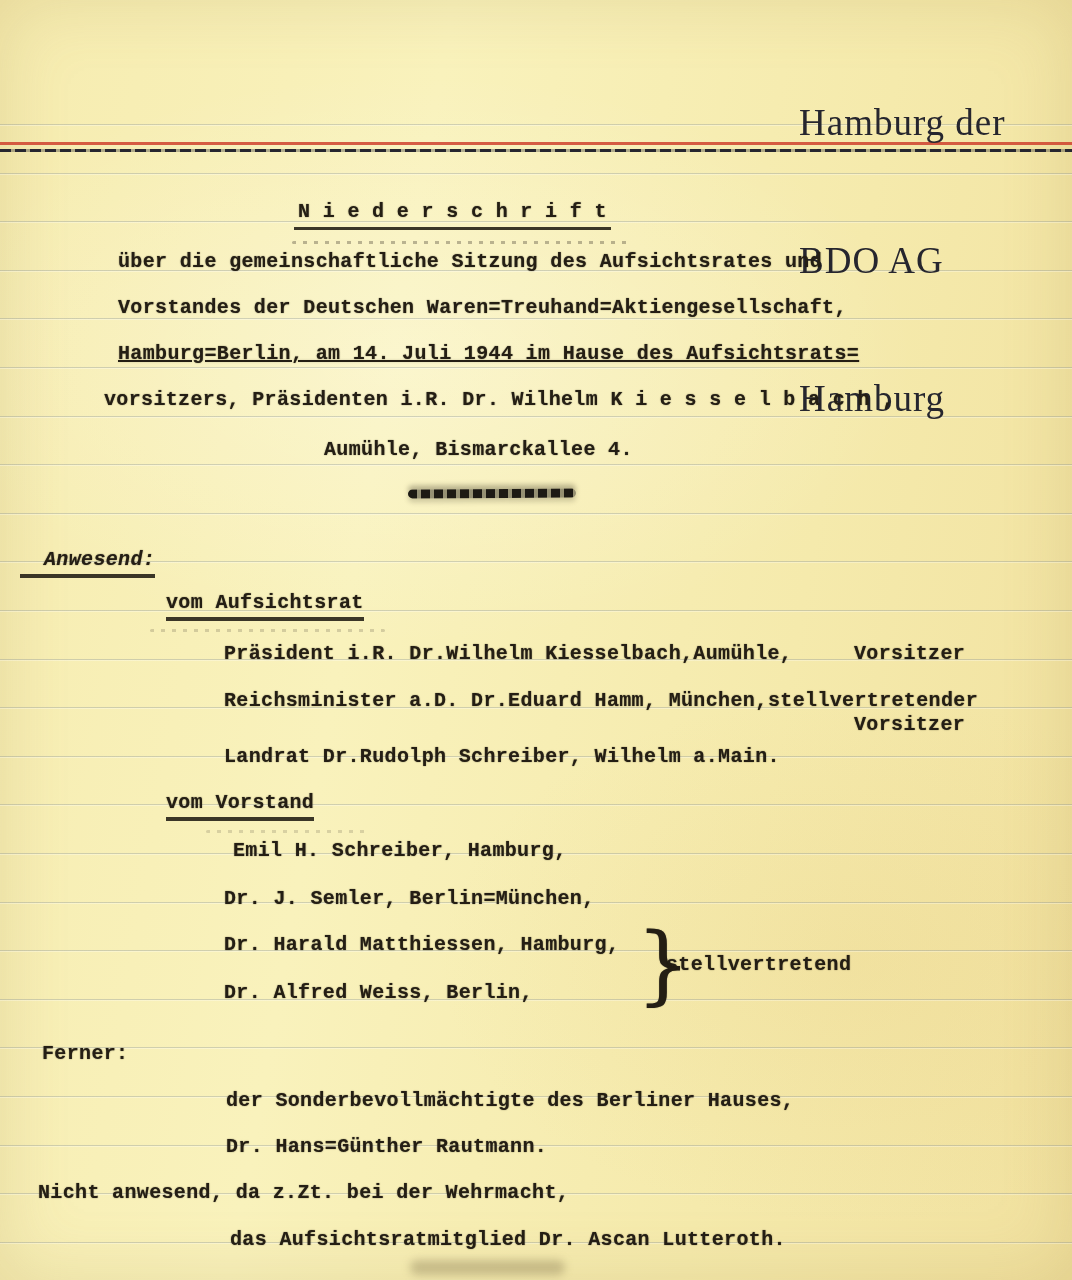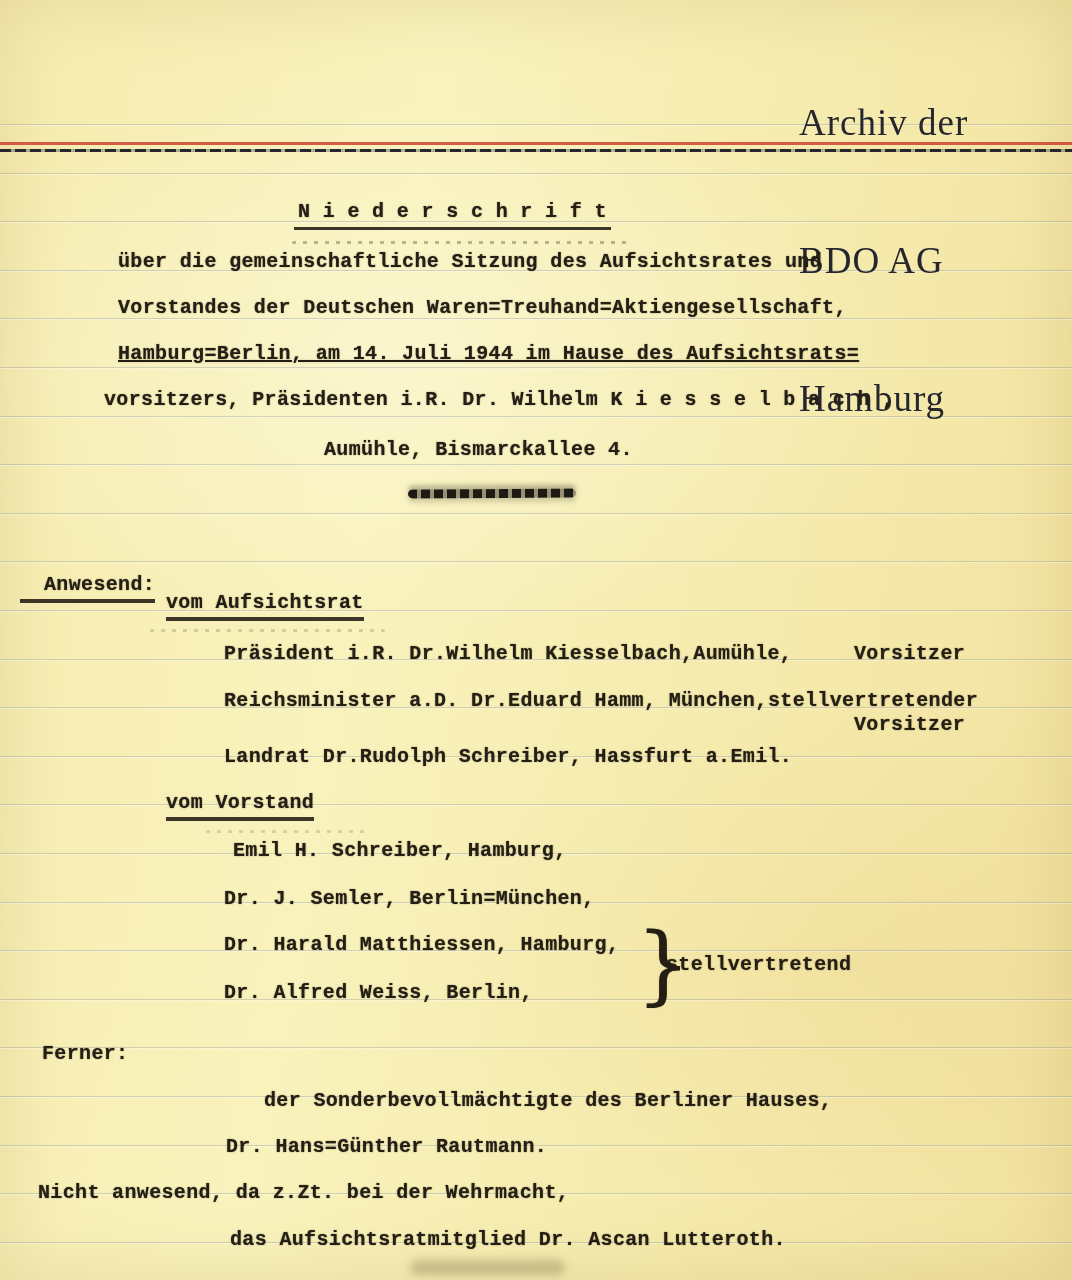--- a/index.html
+++ b/index.html
@@ -56,66 +56,66 @@
 </head>
 <body>
 
 <div class="paper">
 
   <div class="rules"></div>
   <div class="redline"></div>
   <div class="darkline"></div>
 
   <div class="stamp">
-    <div>Archiv der</div>
+    <div>Hamburg der</div>
     <div>BDO AG</div>
     <div>Hamburg</div>
   </div>
 
   <div class="tw u3" style="left:294px; top:199px; padding-left:4px; padding-right:4px;">N i e d e r s c h r i f t</div>
   <div class="ghostdots" style="left:292px; top:241px; width:336px; opacity:.55;"></div>
 
   <div class="tw" style="left:118px; top:249px;">über die gemeinschaftliche Sitzung des Aufsichtsrates und</div>
   <div class="tw" style="left:118px; top:295px;">Vorstandes der Deutschen Waren=Treuhand=Aktiengesellschaft,</div>
   <div class="tw" style="left:118px; top:341px;text-decoration:underline;">Hamburg=Berlin, am 14. Juli 1944 im Hause des Aufsichtsrats=</div>
   <div class="tw" style="left:104px; top:387px;">vorsitzers, Präsidenten i.R. Dr. Wilhelm K i e s s e l b a c h ,</div>
   <div class="tw" style="left:324px; top:437px;">Aumühle, Bismarckallee 4.</div>
 
   <div class="separator"></div>
 
-  <div class="tw u" style="left:20px; top:572px; padding-left:24px;">Anwesend:</div>
+  <div class="tw u" style="left:20px; top:547px; padding-left:24px;font-style:italic;">Anwesend:</div>
 
   <div class="tw u" style="left:166px; top:590px;">vom Aufsichtsrat</div>
 
   <div class="ghostdots" style="left:150px; top:629px; width:235px; opacity:.32;"></div>
 
   <div class="tw" style="left:224px; top:641px;">Präsident i.R. Dr.Wilhelm Kiesselbach,Aumühle,</div>
   <div class="tw" style="left:854px; top:641px;">Vorsitzer</div>
 
   <div class="tw" style="left:224px; top:688px;">Reichsminister a.D. Dr.Eduard Hamm, München,</div>
   <div class="tw" style="left:768px; top:688px;">stellvertretender</div>
   <div class="tw" style="left:854px; top:712px;">Vorsitzer</div>
 
-  <div class="tw" style="left:224px; top:744px;">Landrat Dr.Rudolph Schreiber, Hassfurt a.Emil.</div>
+  <div class="tw" style="left:224px; top:744px;">Landrat Dr.Rudolph Schreiber, Wilhelm a.Main.</div>
 
   <div class="tw u" style="left:166px; top:790px;">vom Vorstand</div>
 
   <div class="ghostdots" style="left:206px; top:830px; width:165px; opacity:.28;"></div>
 
   <div class="tw" style="left:224px; top:838px;padding-left:9px;">Emil H. Schreiber, Hamburg,</div>
   <div class="tw" style="left:224px; top:886px;">Dr. J. Semler, Berlin=München,</div>
   <div class="tw" style="left:224px; top:932px;">Dr. Harald Matthiessen, Hamburg,</div>
   <div class="tw" style="left:224px; top:980px;">Dr. Alfred Weiss, Berlin,</div>
 
   <div class="brace" style="left:636px; top:920px;">}</div>
   <div class="tw" style="left:666px; top:952px;">stellvertretend</div>
 
   <div class="tw" style="left:42px; top:1041px;">Ferner:</div>
 
-  <div class="tw" style="left:226px; top:1088px;margin-left:38px;">der Sonderbevollmächtigte des Berliner Hauses,</div>
+  <div class="tw" style="left:226px; top:1088px;">der Sonderbevollmächtigte des Berliner Hauses,</div>
   <div class="tw" style="left:226px; top:1134px;">Dr. Hans=Günther Rautmann.</div>
 
   <div class="tw" style="left:38px; top:1180px;">Nicht anwesend, da z.Zt. bei der Wehrmacht,</div>
   <div class="tw" style="left:230px; top:1227px;">das Aufsichtsratmitglied Dr. Ascan Lutteroth.</div>
 
   <div class="smudge"></div>
 
 </div>
 
 </body></html>

